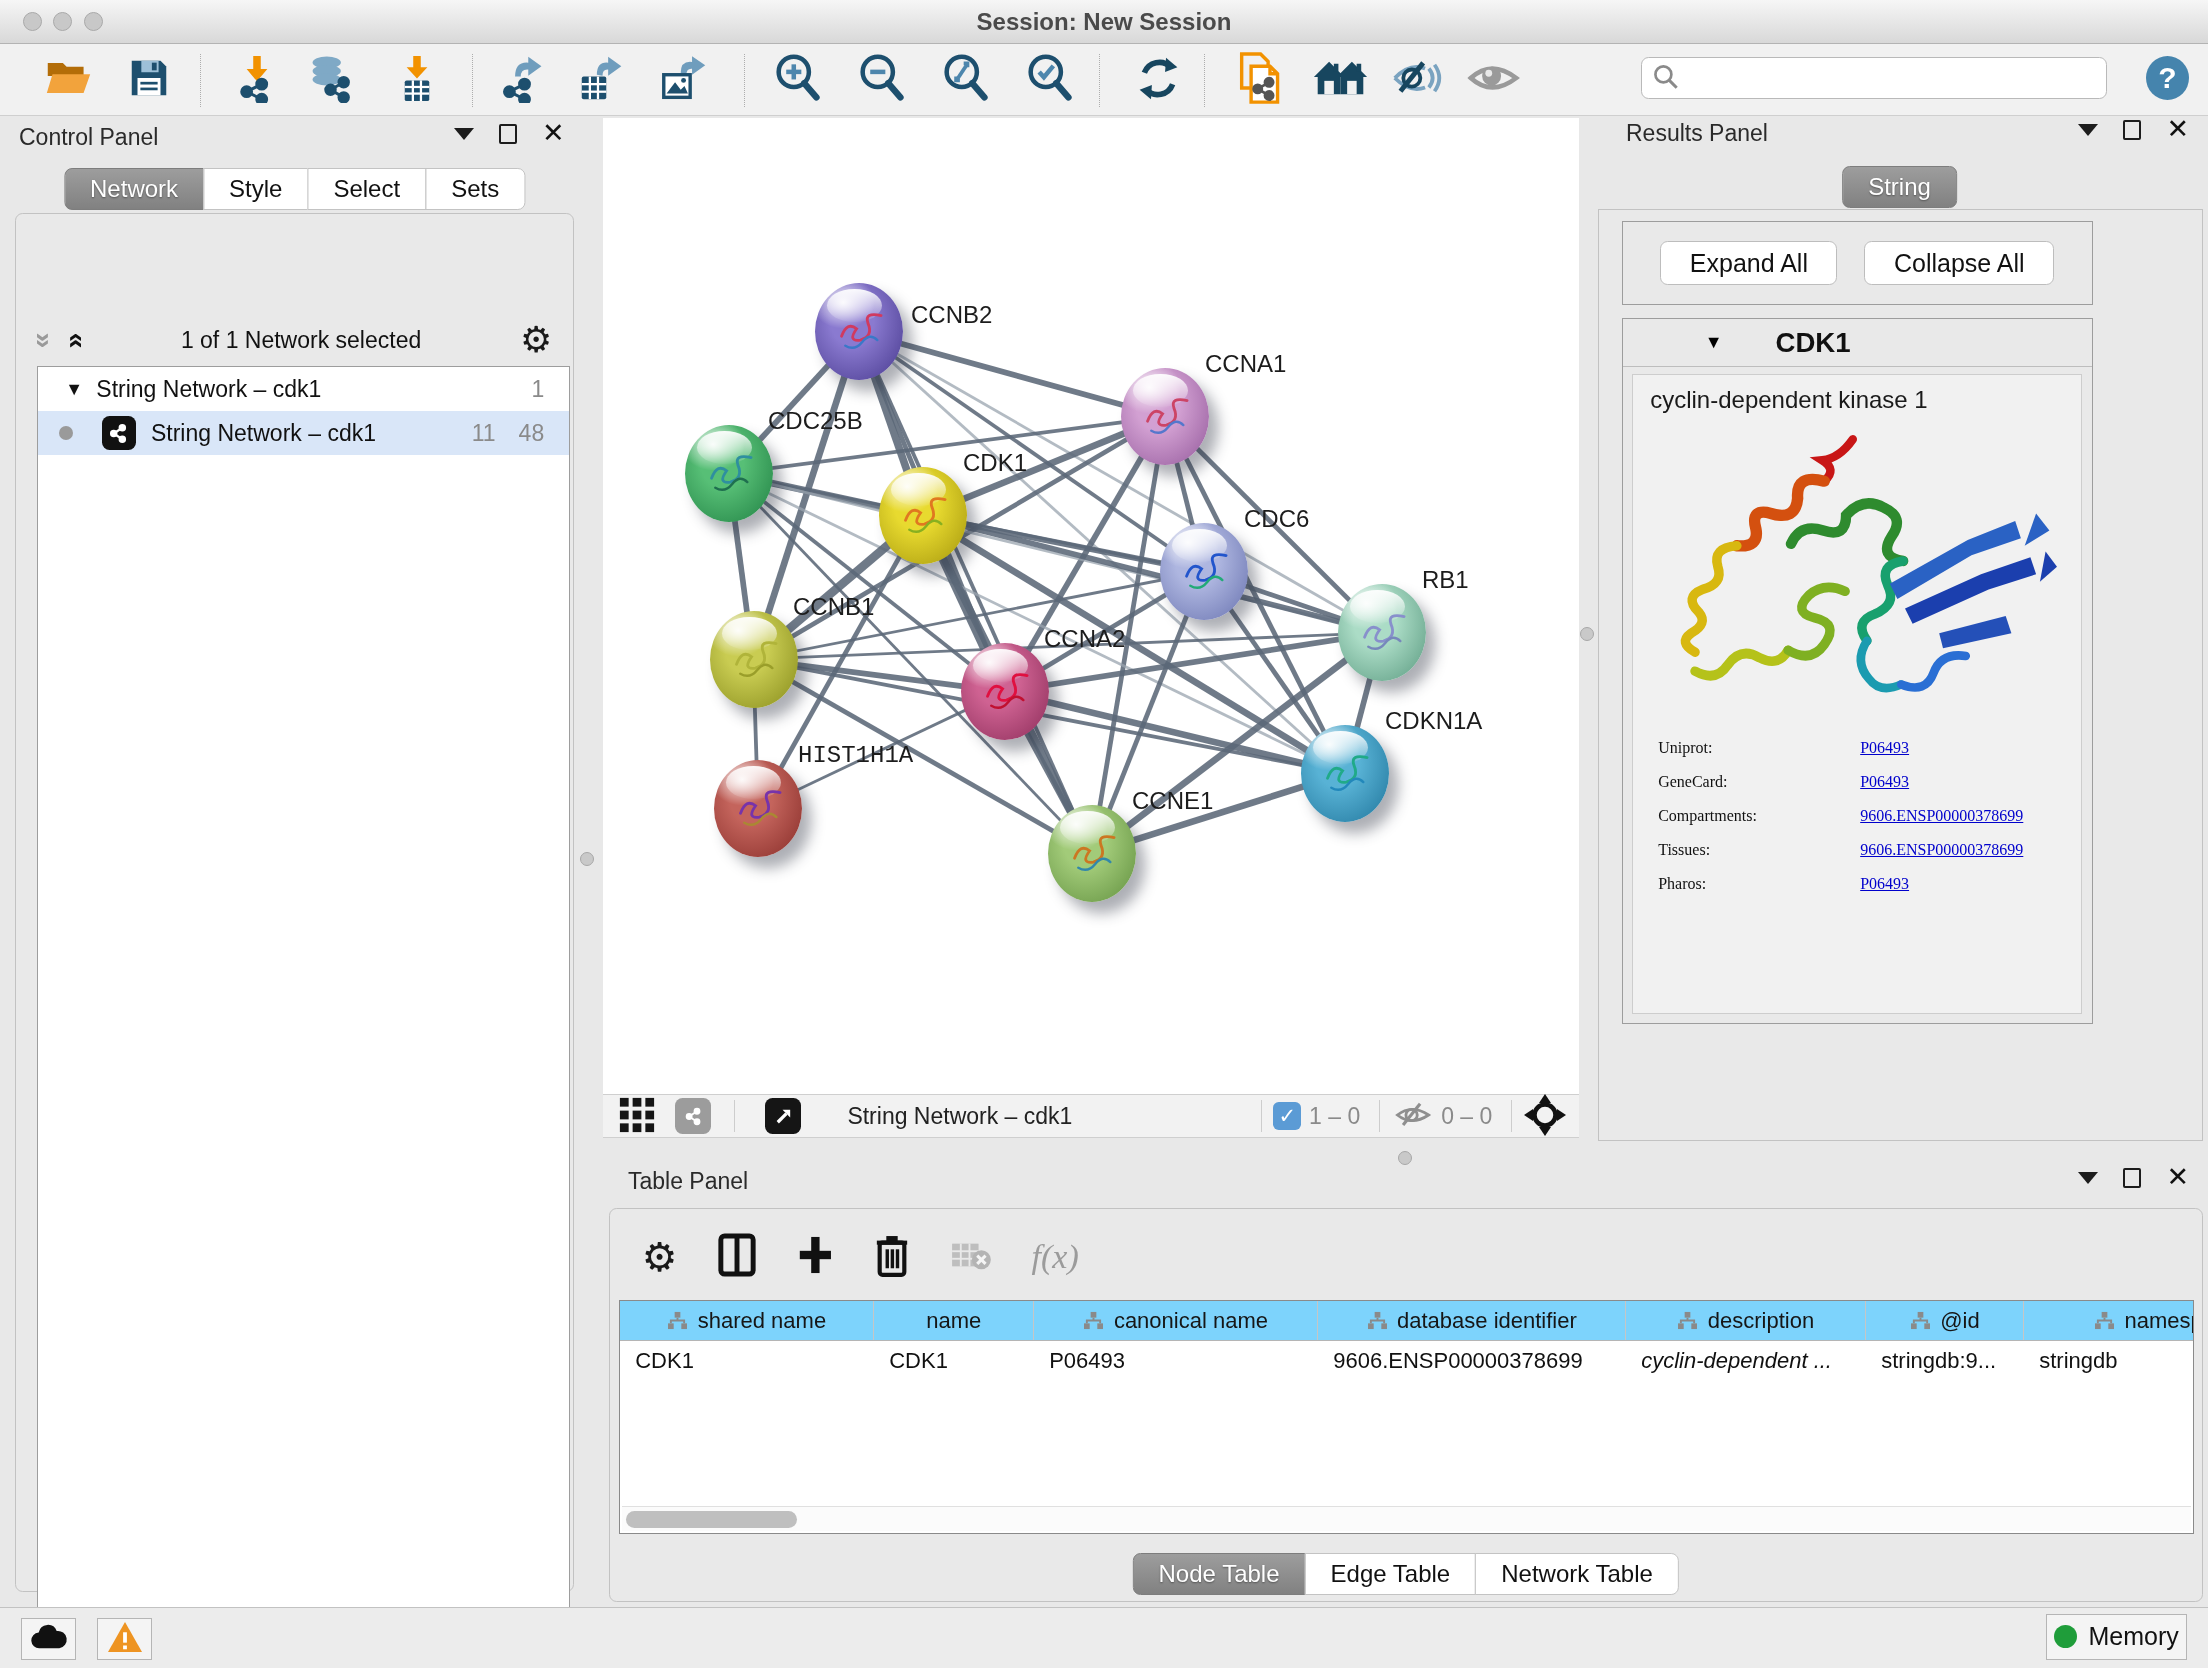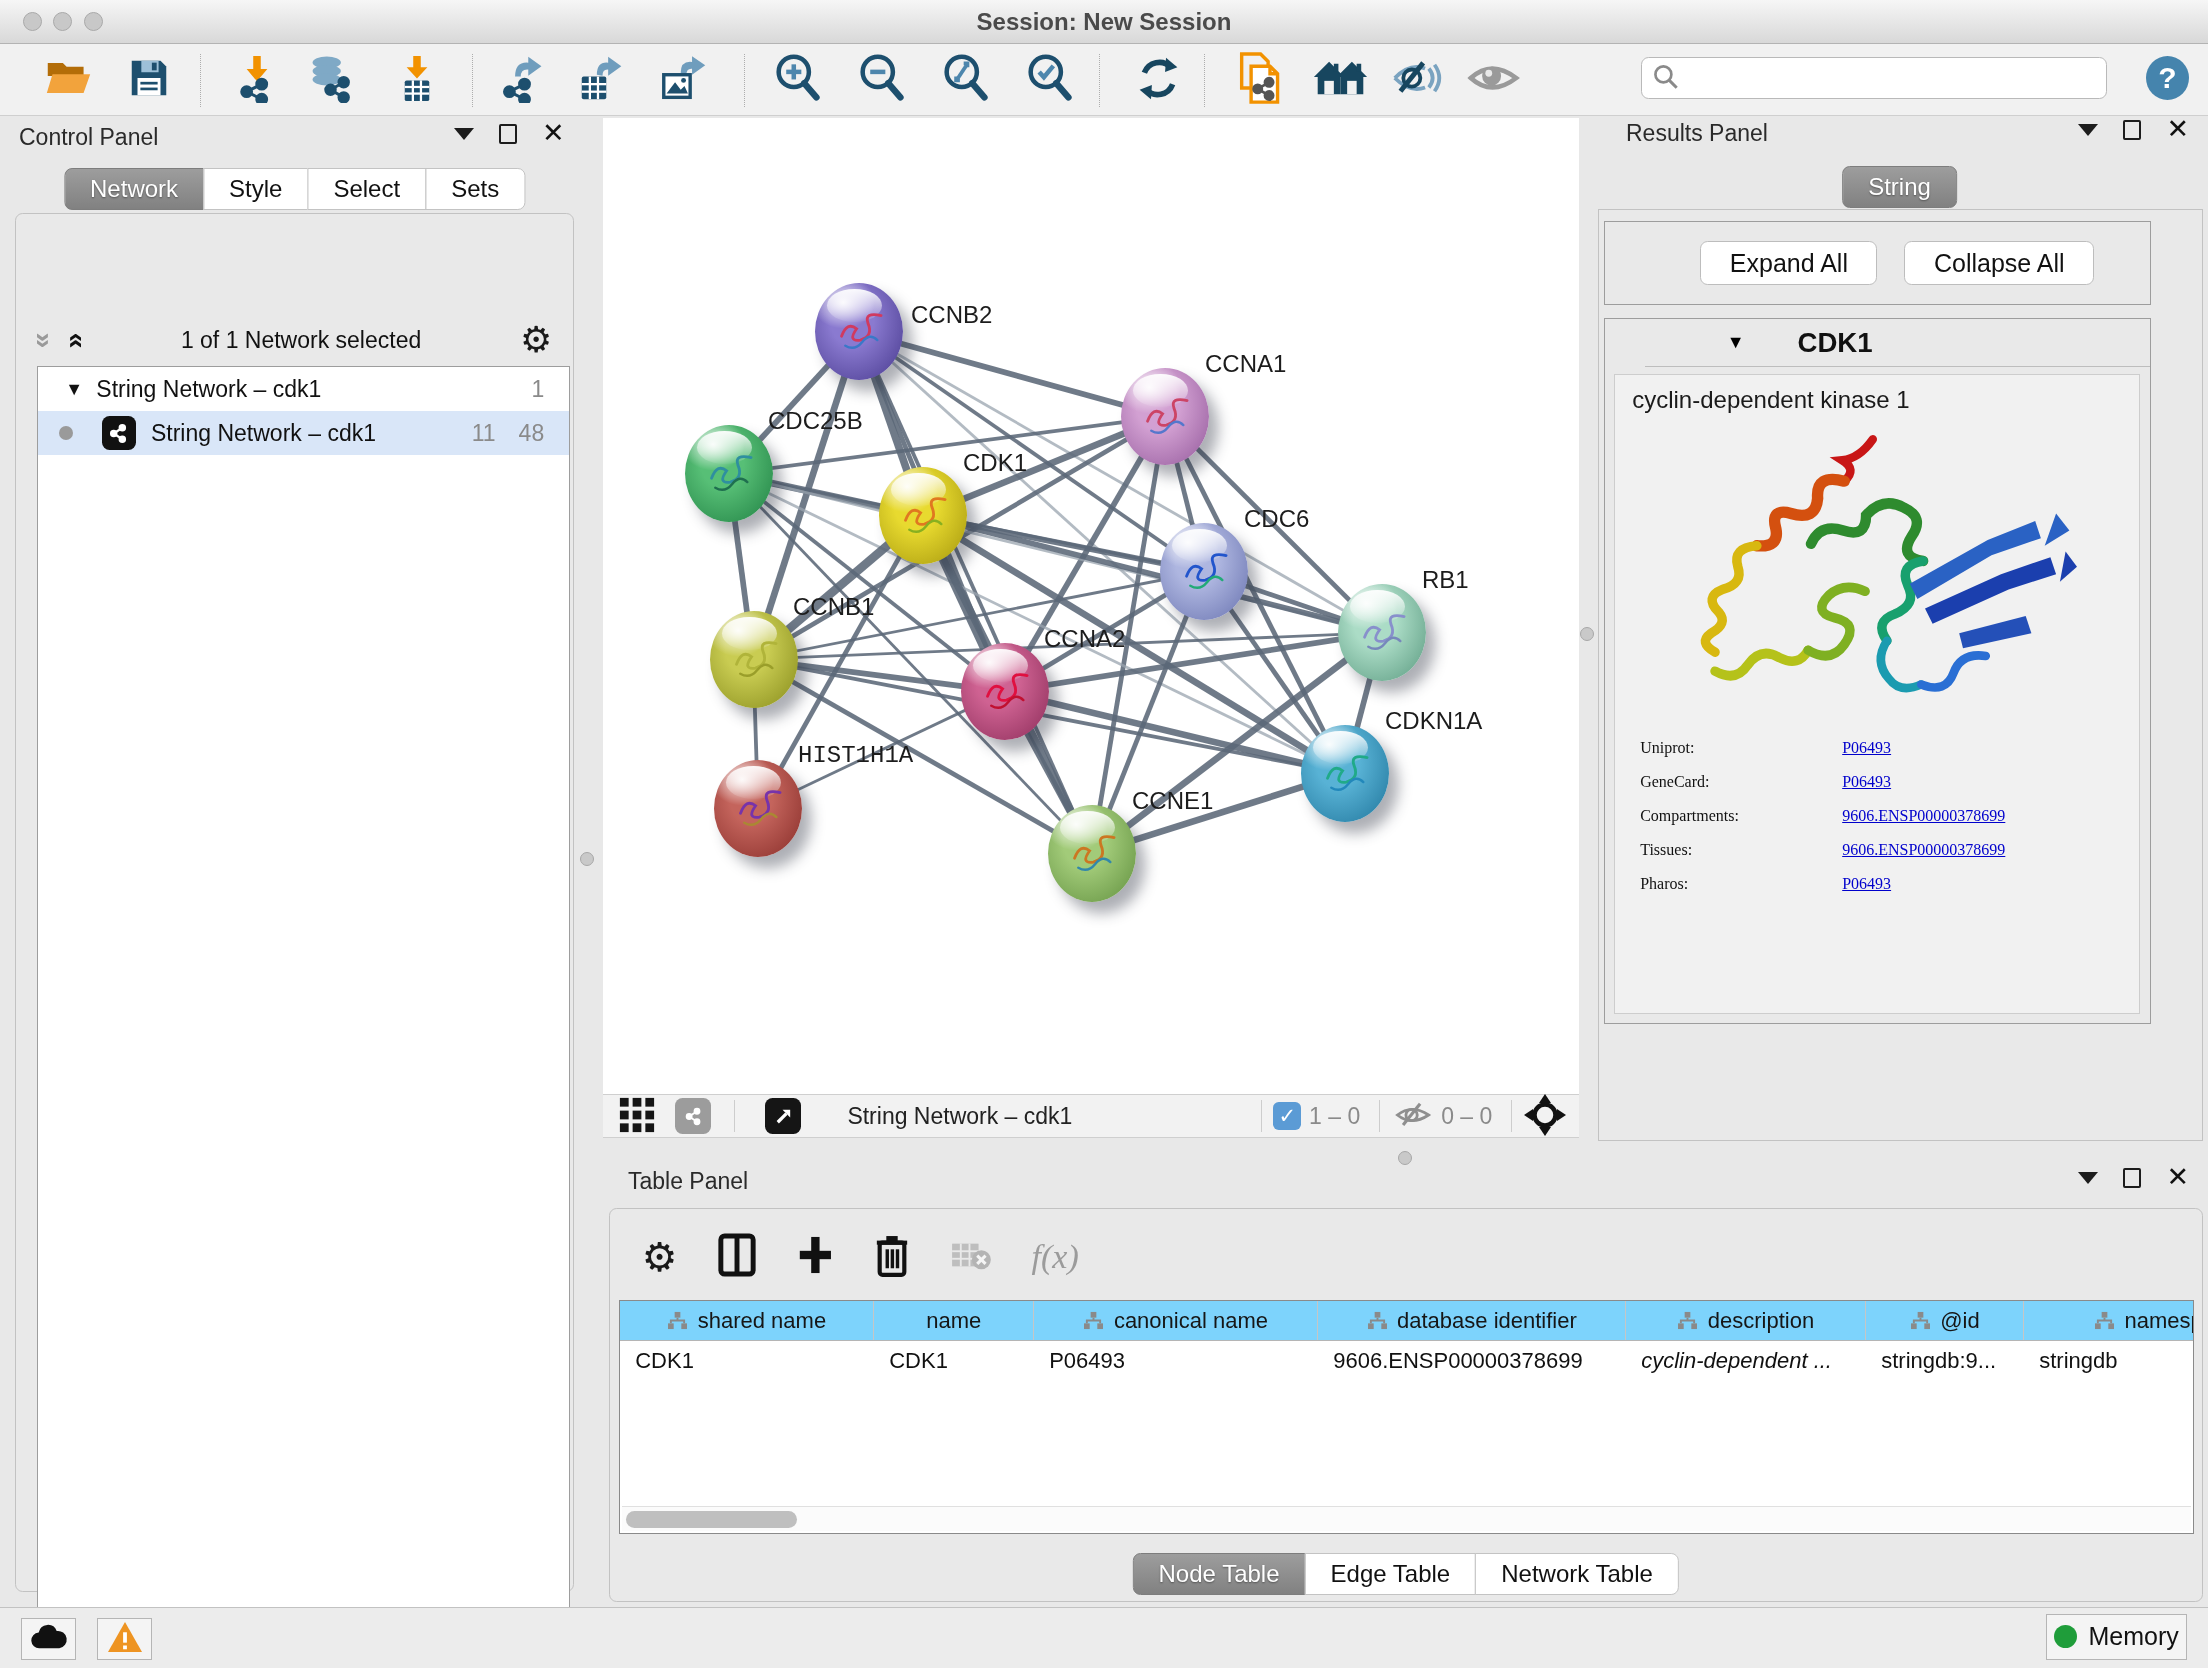--- a/index.html
+++ b/index.html
@@ -89,22 +89,22 @@
 
   
   .knob { position:absolute; width:14.3px; height:14.3px; border-radius:50%;
     background:#c9c9c9; border:1px solid #a8a8a8; }
 
   
   #results-panel { left:1592px; top:118px; width:616px; height:1031px; }
   #rp-tab { position:absolute; top:48px; left:50%; transform:translateX(-50%); }
   .rp-inner { position:absolute; left:5.7px; top:91px; width:605px; height:932px;
     background:#e9e9e9; border:1px solid #c2c2c2; }
-  .rp-box { position:absolute; left:5px; width:547px; background:#e9e9e9;
-    border:1.9px solid #9d9d9d;padding-left:40px; }
+  .rp-box { position:absolute; left:23px; width:471px; background:#e9e9e9;
+    border:1.9px solid #9d9d9d; }
   .rp-btn { background:#fff; border:1px solid #bdbdbd; border-radius:7.6px; height:44px;
     padding:0 28.5px; font-size:25px; color:#111; display:flex; align-items:center; }
   .gene-hdr { height:48px; display:flex; align-items:center; border-bottom:1px solid #bdbdbd; }
   .gene-name { font-size:27.6px; font-weight:bold; color:#111; }
   .gene-content { position:absolute; left:9.5px; top:55px; right:9.5px; bottom:9.5px;
     background:#f1f1f1; border:1px solid #cdcdcd; overflow:hidden; }
   .gene-desc { font-size:24px; color:#1a1a1a; padding:11.4px 0 0 17px; }
   .xl-block { font-family:"Liberation Serif","DejaVu Serif",serif; padding-left:25px; }
   .xl-head { font-size:27px; font-weight:bold; color:#111; margin-bottom:9.5px; }
   .xl-row { display:flex; font-size:16px; margin-bottom:16px; }

